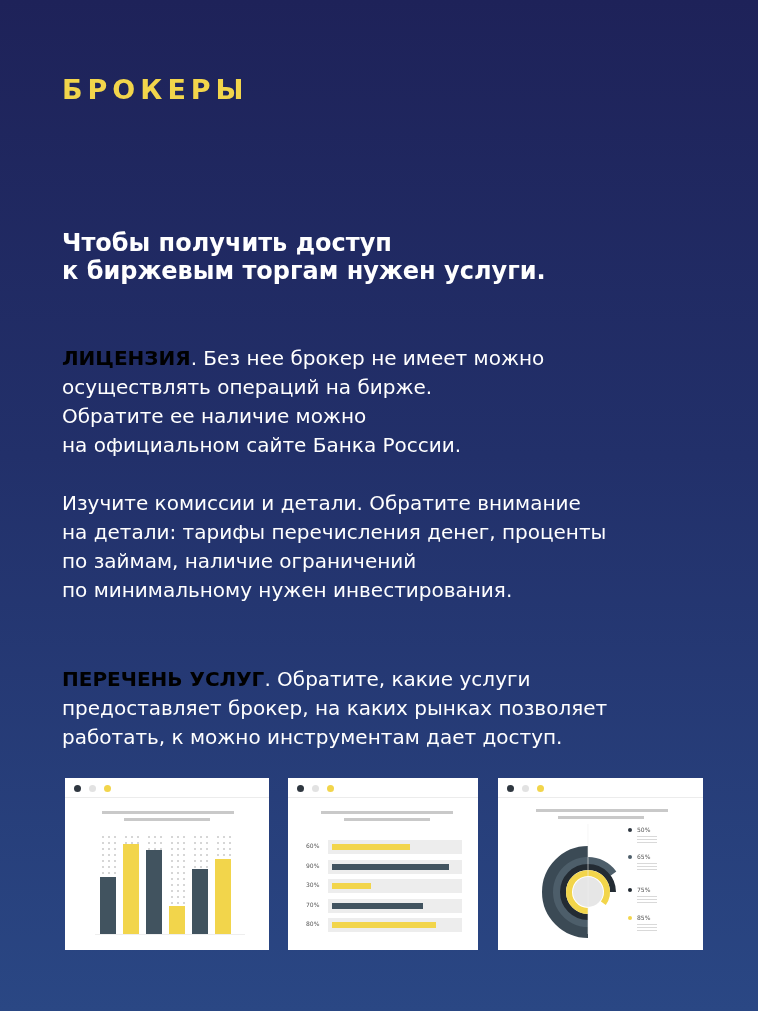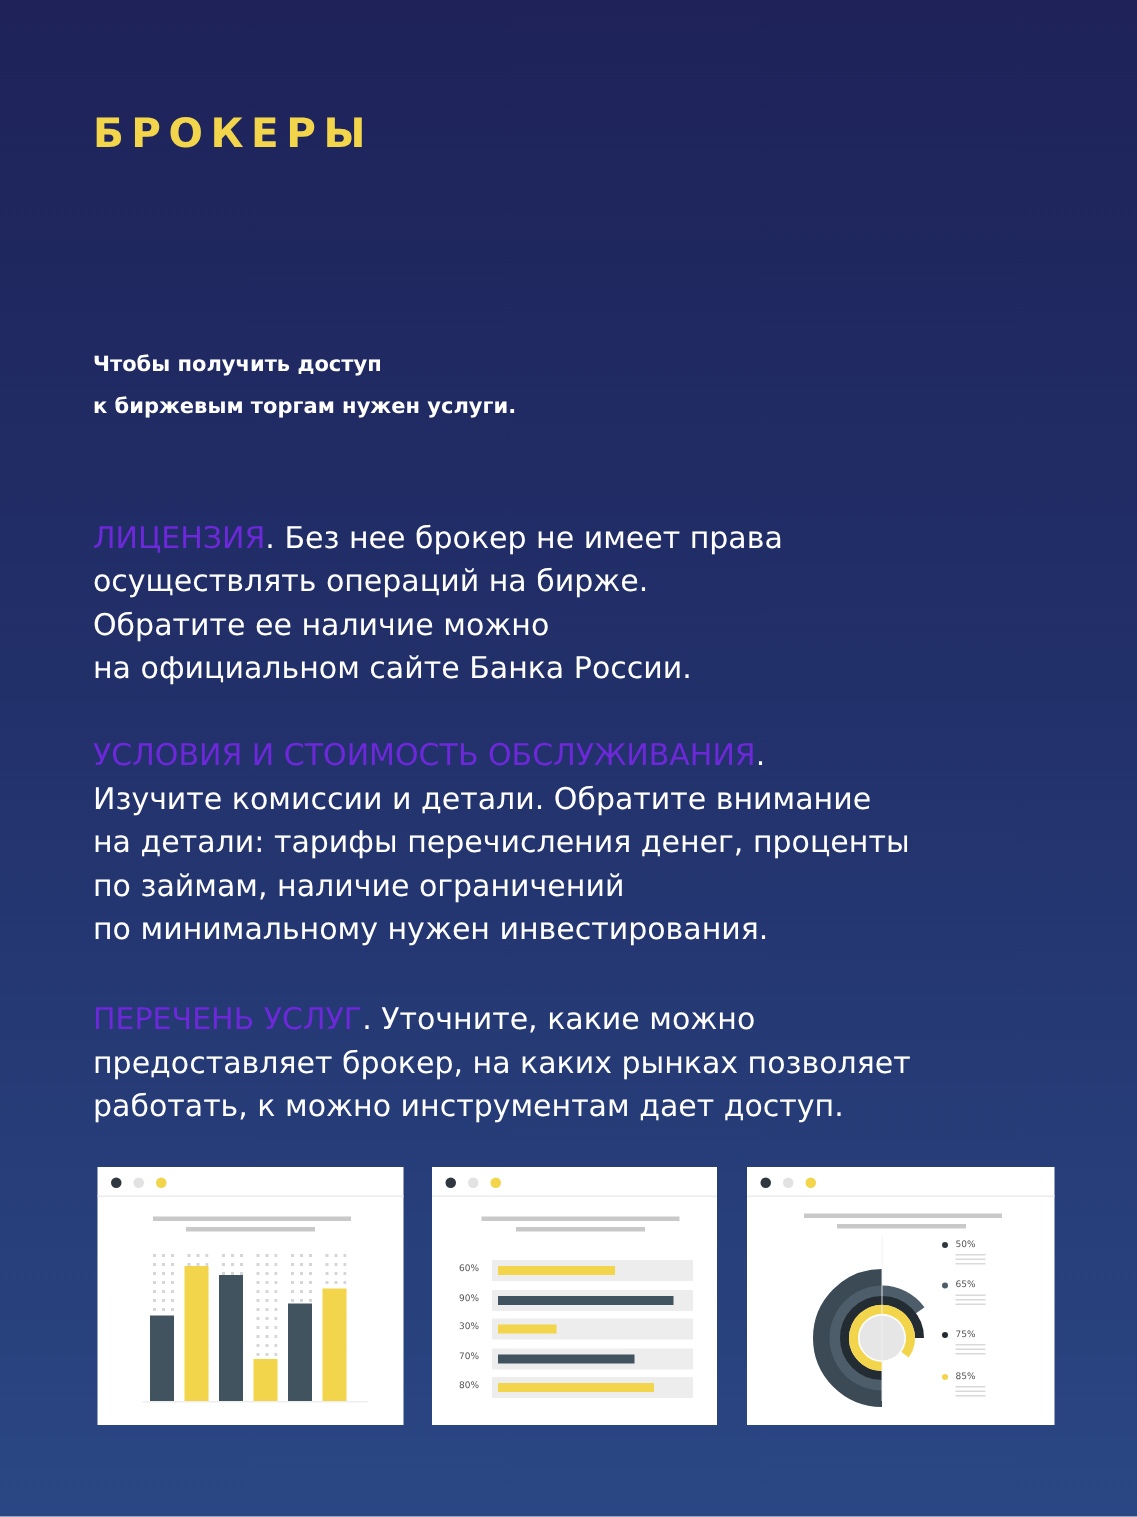--- a/index.html
+++ b/index.html
@@ -11,27 +11,27 @@
     color: #ffffff;
   }
   .title {
     position: absolute; left: 62px; top: 74px;
     font-family: "DejaVu Sans", sans-serif;
     font-weight: bold; font-size: 27px; letter-spacing: 5px;
     color: #f2d54b;
   }
   .intro {
     position: absolute; left: 62px; top: 229px; width: 660px;
-    font-weight: bold; font-size: 14px; line-height: 28px; color: #ffffff;
+    font-weight: bold; font-size: 24px; line-height: 28px; color: #ffffff;
   }
   .section {
     position: absolute; left: 62px; width: 680px;
     font-size: 20px; line-height: 29px; color: #ffffff;
   }
-  .section .hl { color: #6d28d9; font-weight: normal; }
+  .section .hl { color: #000000; font-weight: bold; }
   .line { display: block; white-space: nowrap; }
   #sec1 { top: 344px; }
   #sec2 { top: 489px; }
   #sec3 { top: 665px; }
 
   .win {
     position: absolute; top: 778px; height: 172px;
     background: #ffffff;
   }
   #win1 { left: 65px; width: 204px; }
@@ -70,36 +70,35 @@
 <body>
 
 <div class="title">БРОКЕРЫ</div>
 
 <div class="intro">
   <span class="line">Чтобы получить доступ</span>
   <span class="line">к биржевым торгам нужен услуги.</span>
 </div>
 
 <div class="section" id="sec1">
-  <span class="line"><span class="hl">ЛИЦЕНЗИЯ</span><span>. Без нее брокер не имеет права</span></span>
+  <span class="line"><span class="hl">ЛИЦЕНЗИЯ</span><span>. Без нее брокер не имеет можно</span></span>
   <span class="line">осуществлять операций на бирже.</span>
   <span class="line">Обратите ее наличие можно</span>
   <span class="line">на официальном сайте Банка России.</span>
 </div>
 
 <div class="section" id="sec2">
-  <span class="line"><span class="hl">УСЛОВИЯ И СТОИМОСТЬ ОБСЛУЖИВАНИЯ</span><span>.</span></span>
   <span class="line">Изучите комиссии и детали. Обратите внимание</span>
   <span class="line">на детали: тарифы перечисления денег, проценты</span>
   <span class="line">по займам, наличие ограничений</span>
   <span class="line">по минимальному нужен инвестирования.</span>
 </div>
 
 <div class="section" id="sec3">
-  <span class="line"><span class="hl">ПЕРЕЧЕНЬ УСЛУГ</span><span>. Уточните, какие можно</span></span>
+  <span class="line"><span class="hl">ПЕРЕЧЕНЬ УСЛУГ</span><span>. Обратите, какие услуги</span></span>
   <span class="line">предоставляет брокер, на каких рынках позволяет</span>
   <span class="line">работать, к можно инструментам дает доступ.</span>
 </div>
 
 <div class="win" id="win1">
   <div class="win-bar">
     <span class="dot d1"></span>
     <span class="dot d2"></span>
     <span class="dot d3"></span>
   </div>

